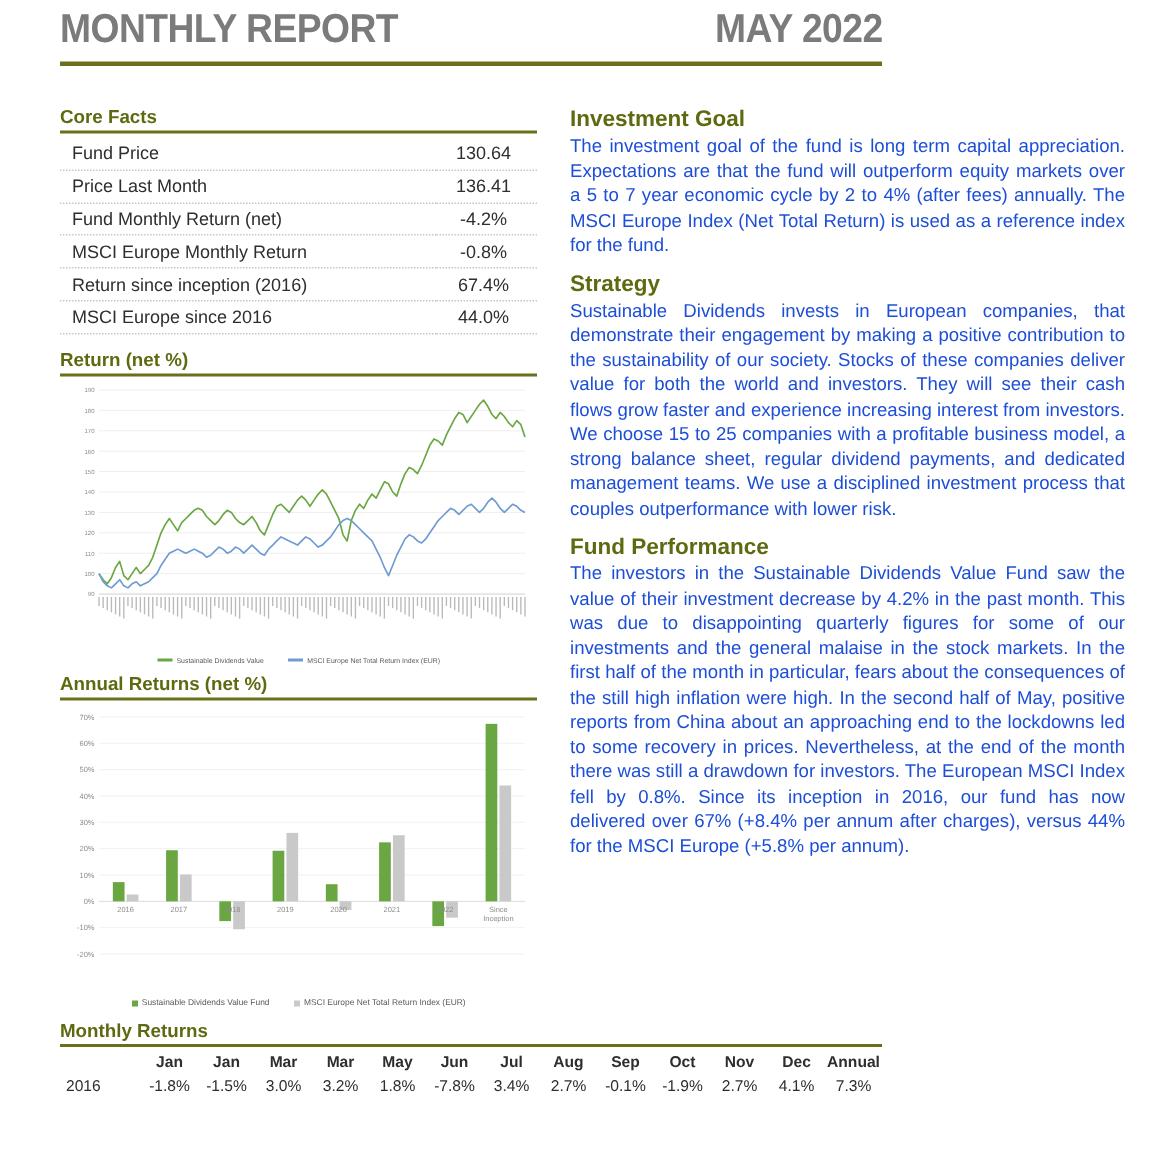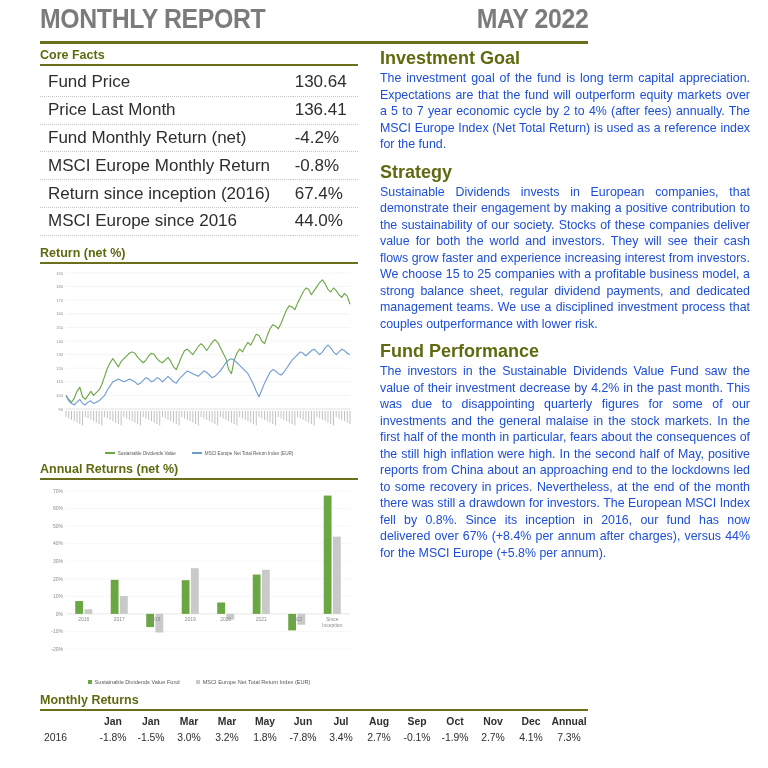--- a/index.html
+++ b/index.html
@@ -14,41 +14,41 @@
   
   .header { display: flex; align-items: baseline; justify-content: space-between; padding-top: 4px; }
   .header-title, .header-date {
     font-size: 27px; font-weight: bold; color: #7b7b7b;
     letter-spacing: -0.4px; transform: scaleX(0.92); transform-origin: left center;
   }
   .header-date { transform-origin: right center; }
   .header-rule { height: 3px; background: #6b6f1b; margin-top: 6px; }
 
   
-  .cols { display: flex; gap: 22px; margin-top: 4px; }
+  .cols { display: flex; gap: 22px; margin-top: 27px; }
   .col-left { width: 318px; flex: none; }
   .col-right { width: 370px; flex: none; }
 
   
   .sec-head {
     font-size: 12.5px; font-weight: bold; color: #5f6a10;
     margin-bottom: 2px;
   }
   .sec-rule { height: 2px; background: #6b6f1b; margin-bottom: 3px; }
 
   
   .facts { width: 100%; border-collapse: collapse; }
   .facts td {
-    font-size: 17px; color: #2e2e2e; padding: 3.4px 2px 3.4px 8px;
+    font-size: 12px; color: #2e2e2e; padding: 3.4px 2px 3.4px 8px;
     border-bottom: 1px dotted #c7c7c7;
   }
-  .facts td.val { text-align: left; padding-right: 6px; padding-left: 2px; }
-
-  
-  .rh { font-size: 18px; font-weight: bold; color: #5f6a10; margin-bottom: 1px; }
+  .facts td.val { text-align: center; padding-right: 6px; padding-left: 2px; }
+
+  
+  .rh { font-size: 15px; font-weight: bold; color: #5f6a10; margin-bottom: 1px; }
   .para {
     font-size: 12.4px; color: #1d4ed8; text-align: justify;
     line-height: 1.33; margin-bottom: 9px;
   }
 
   
   .chart-box { position: relative; width: 100%; height: 188px; margin-top: 2px; }
   .chart-svg { display: block; width: 100%; height: 100%; }
   .chart-legend {
     display: flex; justify-content: center; gap: 16px; margin-top: -4px;

